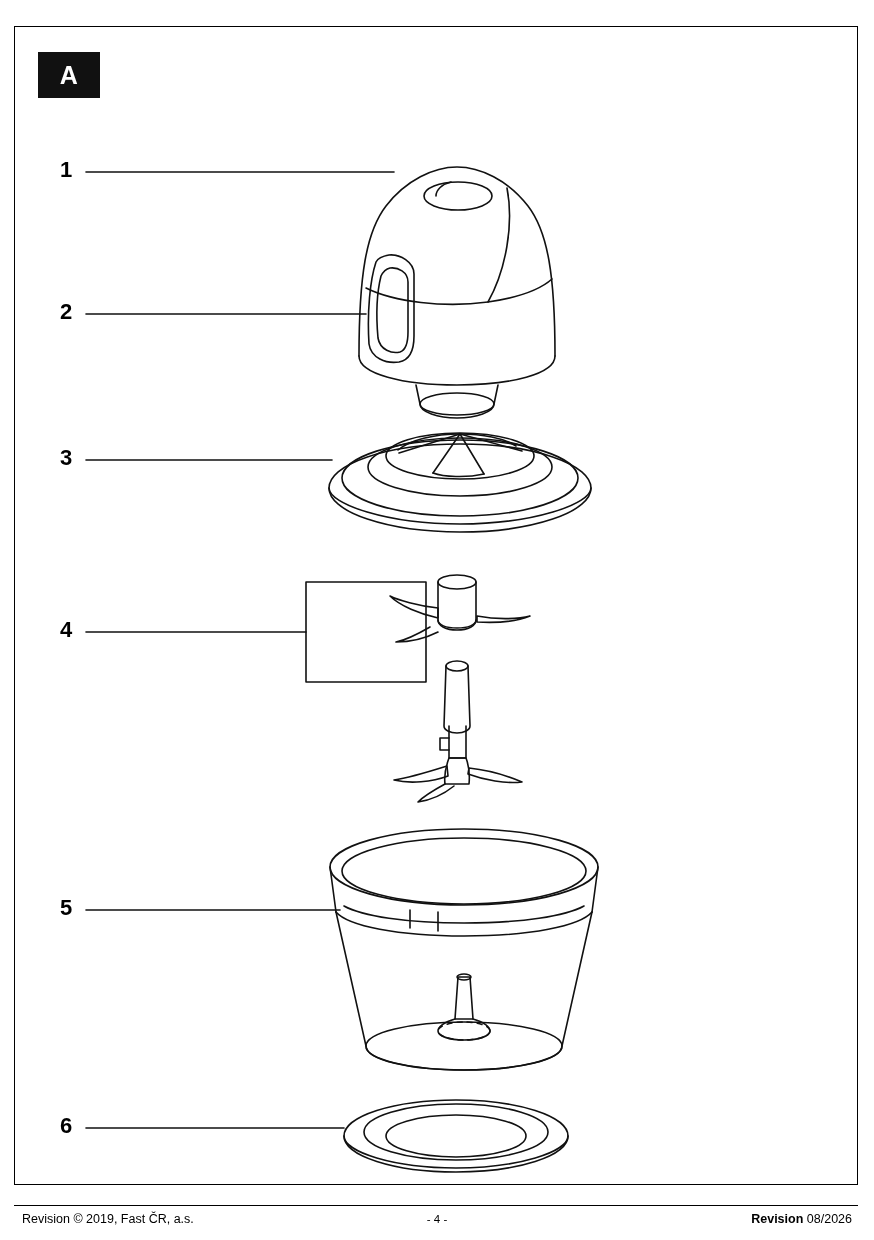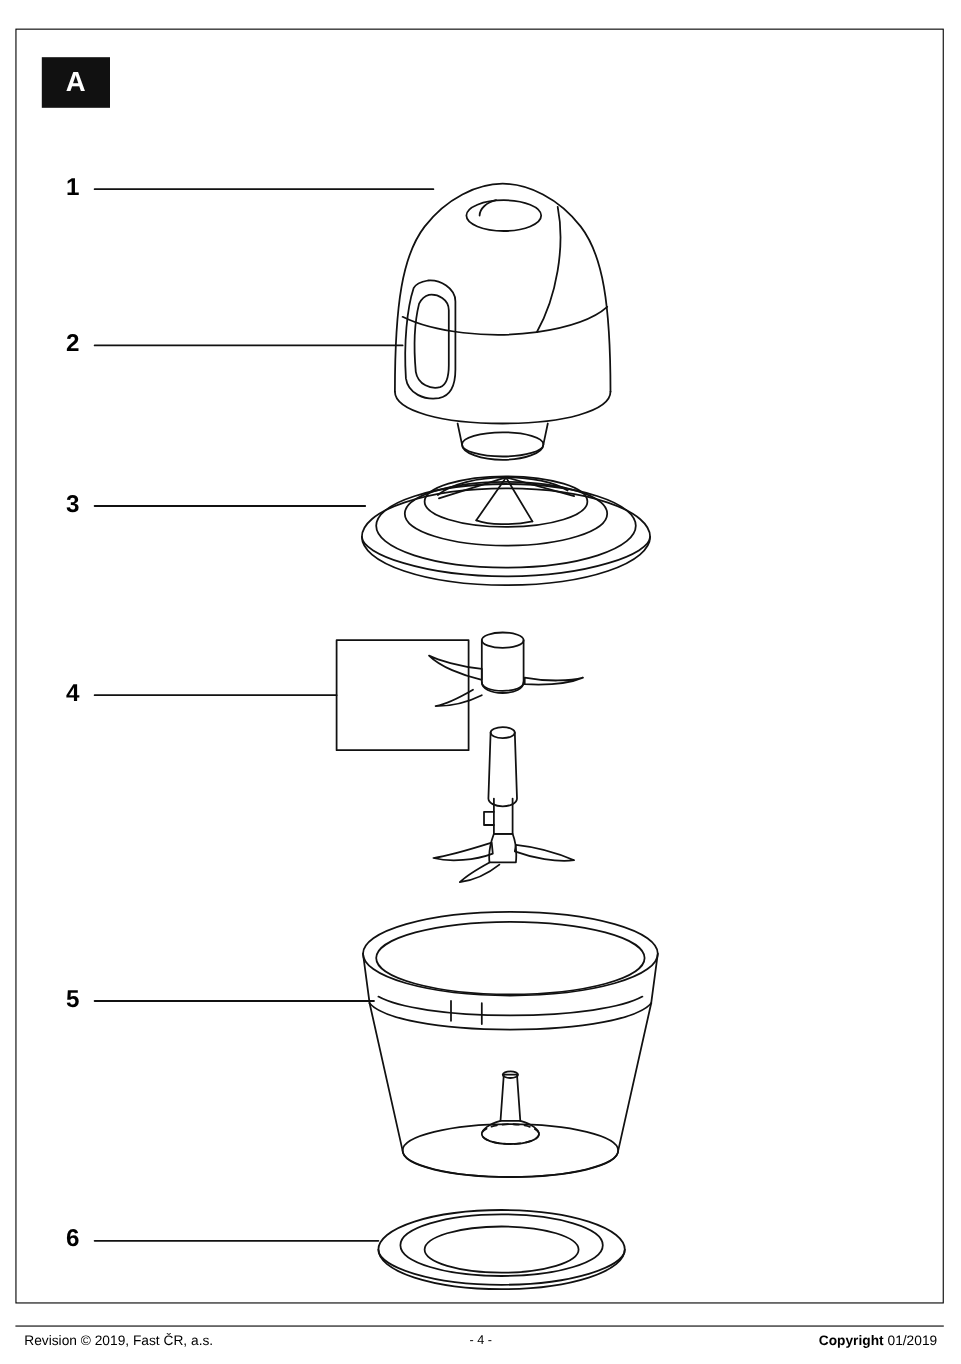--- a/index.html
+++ b/index.html
@@ -206,17 +206,17 @@
   <div class="callout-num" style="left:60px; top:299px;">2</div>
   <div class="callout-num" style="left:60px; top:445px;">3</div>
   <div class="callout-num" style="left:60px; top:617px;">4</div>
   <div class="callout-num" style="left:60px; top:895px;">5</div>
   <div class="callout-num" style="left:60px; top:1113px;">6</div>
 
   <div class="footer-rule"></div>
   <div class="footer-left">Revision © 2019, Fast ČR, a.s.</div>
   <div class="footer-center">- 4 -</div>
   <div class="footer-right">
-    <span class="rev-label">Copyright</span>
-    <span class="rev-val">01/2019</span>
+    <span class="rev-label">Revision</span>
+    <span class="rev-val">08/2026</span>
   </div>
 
 </div>
 
 </body></html>

